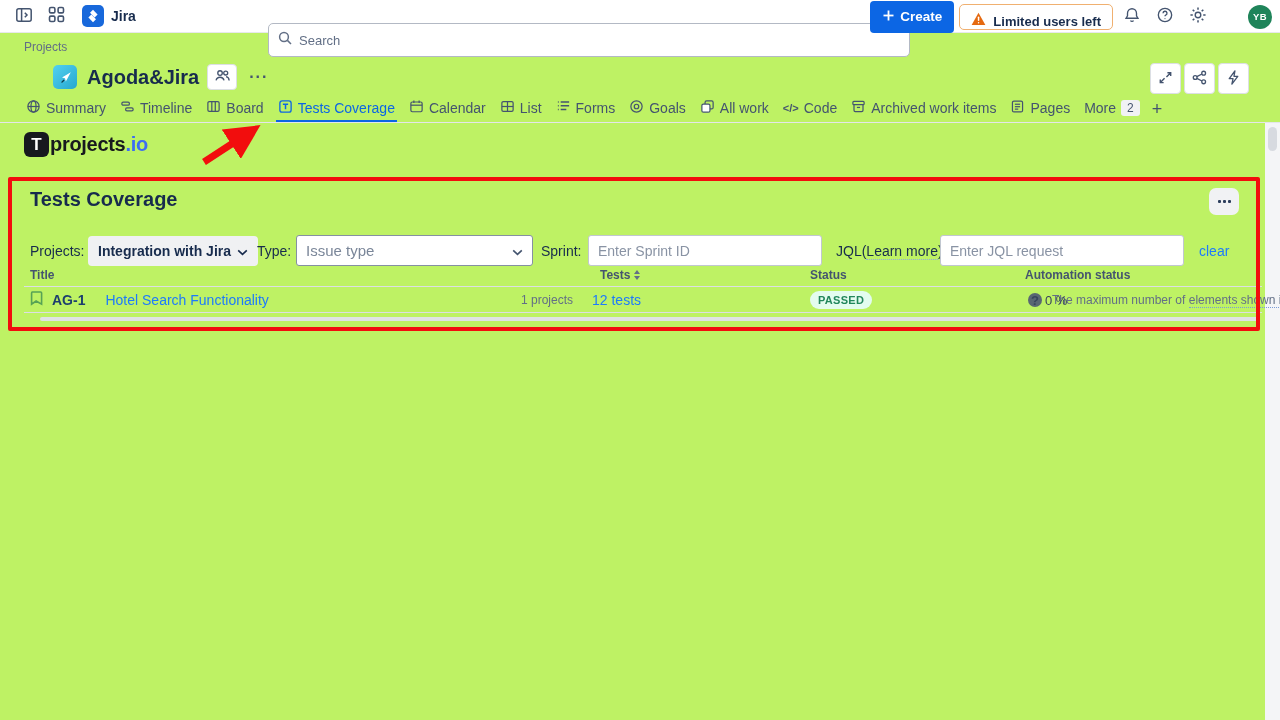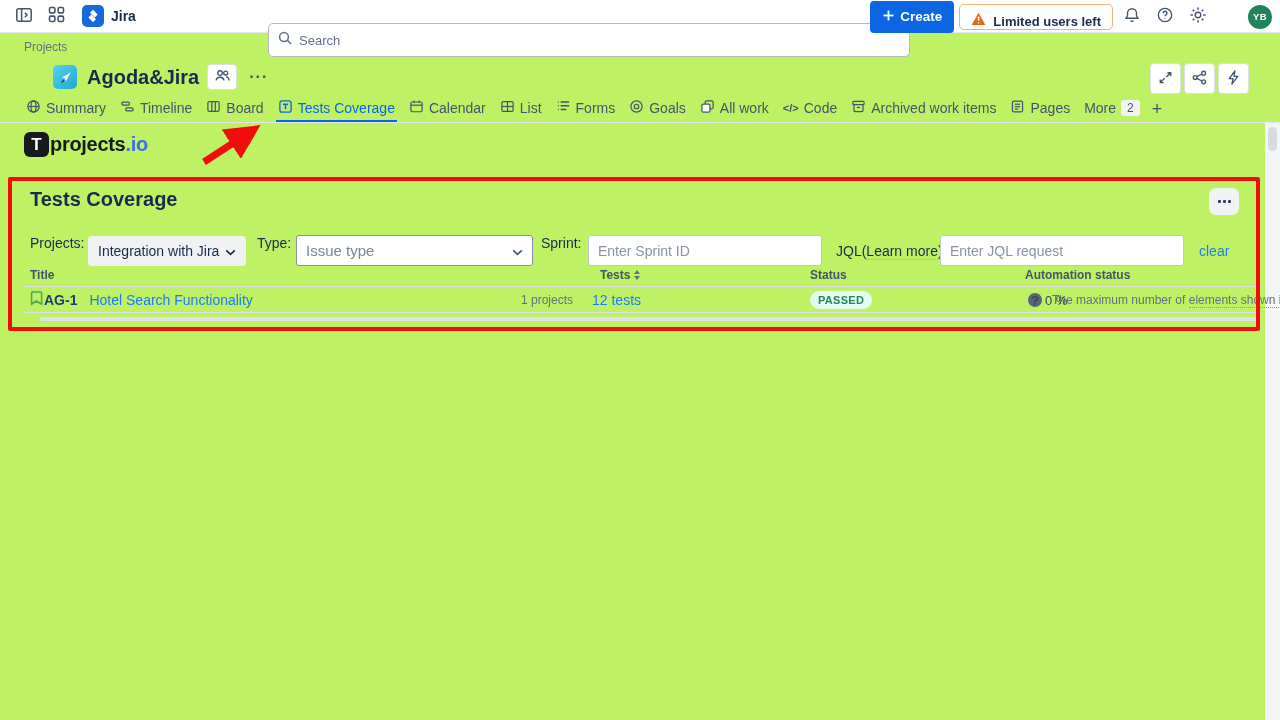--- a/index.html
+++ b/index.html
@@ -71,24 +71,24 @@
   .annot-arrow { position:absolute; left:196px; top:114px; z-index:6; pointer-events:none; }
   .annot-box { position:absolute; left:8px; top:177px; width:1252px; height:154px;
                border:4px solid #F20D0D; border-radius:2px; z-index:5; pointer-events:none; }
 
   .panel-title { position:absolute; left:30px; top:188px; font-size:20px; font-weight:600; color:#172B4D; }
   .panel-more { position:absolute; left:1209px; top:188px; width:30px; height:27px; background:#F1F2F4;
                 border:none; border-radius:7px; display:flex; align-items:center; justify-content:center;
                 gap:2px; cursor:pointer; }
   .panel-more i { width:3px; height:3px; background:#2C3E5D; border-radius:1px; display:block; }
 
-  .flabel { position:absolute; top:228px; height:30px; line-height:30px; font-size:14px; color:#172B4D; }
+  .flabel { position:absolute; top:236px; height:30px; line-height:30px; font-size:14px; color:#172B4D; }
   .dropdown { position:absolute; left:88px; top:236px; height:30px; background:#F0F1F3; border:none;
               border-radius:4px; display:flex; align-items:center; gap:6px; padding:12px 10px;
-              font-size:14px; color:#172B4D; cursor:pointer; font-family:inherit; }
+              font-size:14px; color:#172B4D; cursor:pointer; font-family:inherit;font-weight:bold; }
   .selectbox { position:absolute; left:296px; top:235px; width:237px; height:31px;
                border:1px solid #8590A2; border-radius:3px; background:#fff; display:flex;
                align-items:center; padding:0 9px; cursor:pointer; }
   .selectbox .ph { flex:1; font-size:15px; color:#7A8699; }
   .txt-input { position:absolute; top:235px; height:31px; border:1px solid #C1C7D0; border-radius:3px;
                padding:0 9px; font-size:14px; font-family:inherit; color:#172B4D; outline:none; }
   .txt-input::placeholder { color:#8993A4; }
   .jql-label { position:absolute; left:836px; top:236px; height:30px; line-height:30px; font-size:14px; color:#172B4D; }
   .jql-label .lm { border-bottom:1px dotted #8FABDC; cursor:pointer; }
   .clear-link { position:absolute; left:1199px; top:236px; height:30px; line-height:30px;
@@ -454,21 +454,21 @@
       <span class="sort">
           <i class="up"></i>
           <i class="dn"></i>
         </span>
     </div>
     <div class="th" style="left:786px;">Status</div>
     <div class="th" style="left:1001px;">Automation status</div>
   </div>
 
   <div class="trow">
-    <div class="cell" style="left:6px;">
+    <div class="cell" style="left:6px;gap:8px;">
       <span>
         <svg width="14" height="16" viewBox="0 0 14 16" fill="none" stroke="#57A355" stroke-width="1.6">
           <path d="M2.5 2 h9 a1 1 0 0 1 1 1 v11.2 L7 11 2.5 14.2 V3 a1 1 0 0 1 1-1 z" transform="translate(-0.9,0)"></path>
         </svg>
       </span>
       <span class="key">AG-1</span>
       <a class="rowlink" style="margin-left:12px;">Hotel Search Functionality</a>
     </div>
     <div class="cell" style="left:438px;width:111px;justify-content:flex-end;">
       <span class="muted">1 projects</span>

